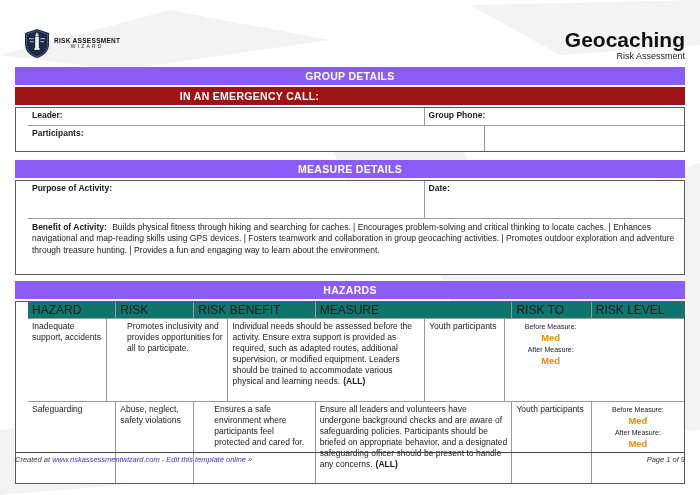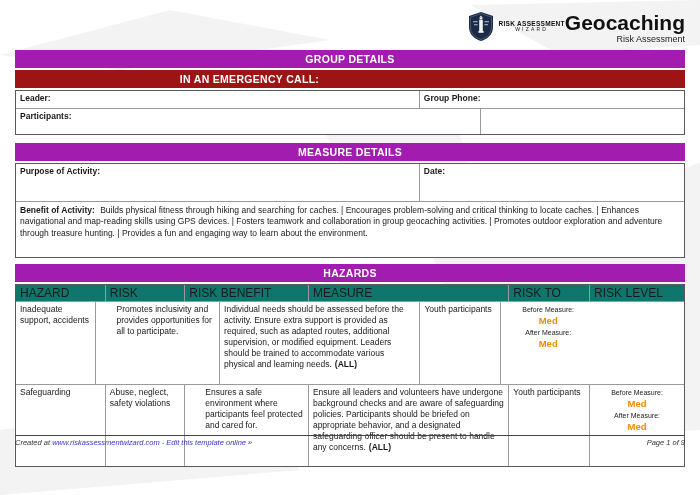--- a/index.html
+++ b/index.html
@@ -10,38 +10,38 @@
     background:#ffffff;
     font-family:"Liberation Sans", sans-serif;
     color:#1a1a1a;
     overflow:hidden;
     box-shadow:0 0 4px rgba(0,0,0,.25);
   }
   .watermark { position:absolute; inset:0; pointer-events:none; }
   .content { position:relative; }
 
   
-  .doc-header { display:flex; justify-content:flex-end; align-items:flex-start; padding:10px 15px 0 25px; height:50px; }
+  .doc-header { display:flex; justify-content:space-between; align-items:flex-start; padding:10px 15px 0 25px; height:50px;margin-top:17px; }
   .brand { display:flex; align-items:center; gap:5px; margin-top:2px; }
   .brand-text { display:flex; flex-direction:column; line-height:1.1; }
   .brand-line1 { font-size:6.5px; font-weight:bold; letter-spacing:.3px; color:#111; }
   .brand-line2 { font-size:5px; letter-spacing:2.2px; color:#222; text-align:center; }
   .title-block { text-align:right; margin-top:2px; }
   .doc-title { font-size:21px; font-weight:bold; color:#111; line-height:1.05; }
   .doc-subtitle { font-size:9px; color:#222; }
 
   .margins { padding:0 15px; }
 
   .bar { height:18px; display:flex; align-items:center; color:#fff; font-weight:bold; font-size:10.5px; letter-spacing:.3px; }
-  .bar-black { background:#a21caf; justify-content:center; }
+  .bar-black { background:#8b5cf6; justify-content:center; }
   .bar-red { background:#9e1414; margin-top:2px; }
   .bar-red .red-inner { width:70%; text-align:center; }
 
   .tbl { border:1px solid #5a5a5a; margin-top:2px; background:#fff; }
-  .trow { display:flex; border-top:1px solid #9a9a9a; }
+  .trow { display:flex; border-top:1px solid #9a9a9a;margin-left:12px; }
   .trow:first-child { border-top:none; }
   .cell { border-left:1px solid #9a9a9a; padding:2px 4px; font-size:8.5px; line-height:1.3; }
   .cell:first-child { border-left:none; }
   .lbl { font-weight:bold; font-size:8.5px; }
 
   .gap8 { height:8px; } .gap6 { height:6px; }
 
   .benefit { font-size:8.5px; line-height:1.35; padding:3px 4px; }
 
   

